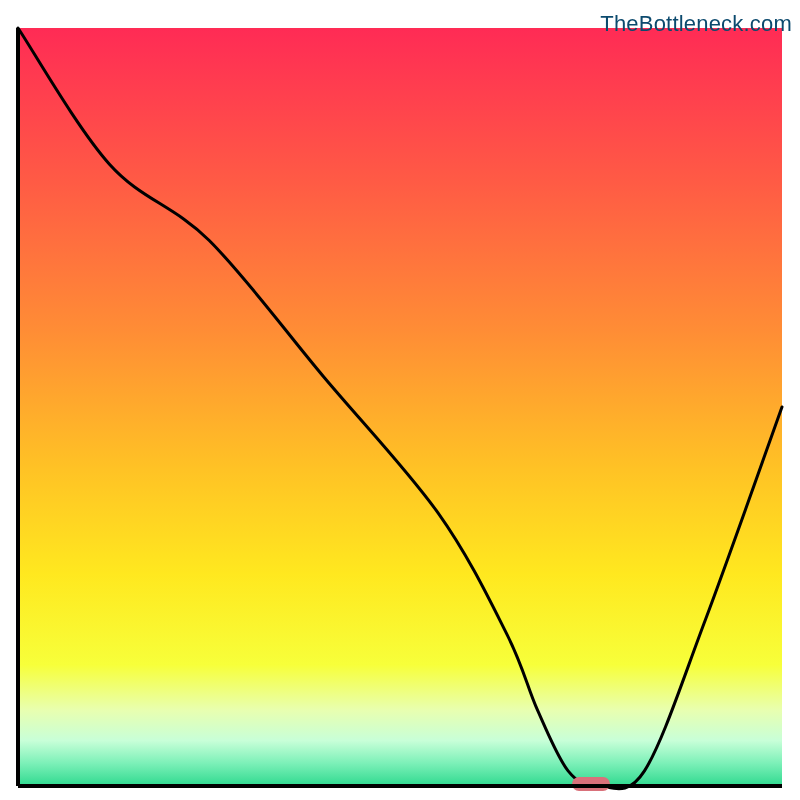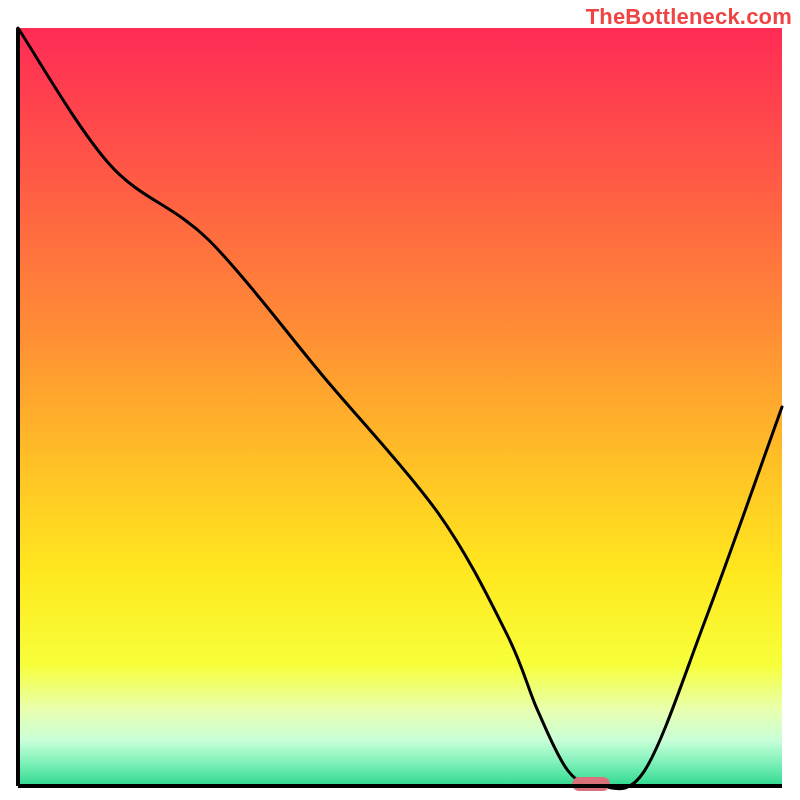--- a/index.html
+++ b/index.html
@@ -10,25 +10,25 @@
     background: #ffffff;
     font-family: Arial, Helvetica, sans-serif;
   }
   .chart-wrap {
     position: relative;
     width: 800px;
     height: 800px;
   }
   .watermark {
     position: absolute;
-    top: 4px;
+    top: 11px;
     right: 8px;
-    color: #ef4444;
+    color: #0c4a6e;
     font-size: 22px;
-    font-weight: 700;
+    font-weight: 400;
     letter-spacing: 0.2px;
     user-select: none;
   }
   svg {
     display: block;
   }
 </style>
 </head>
 <body>
 

